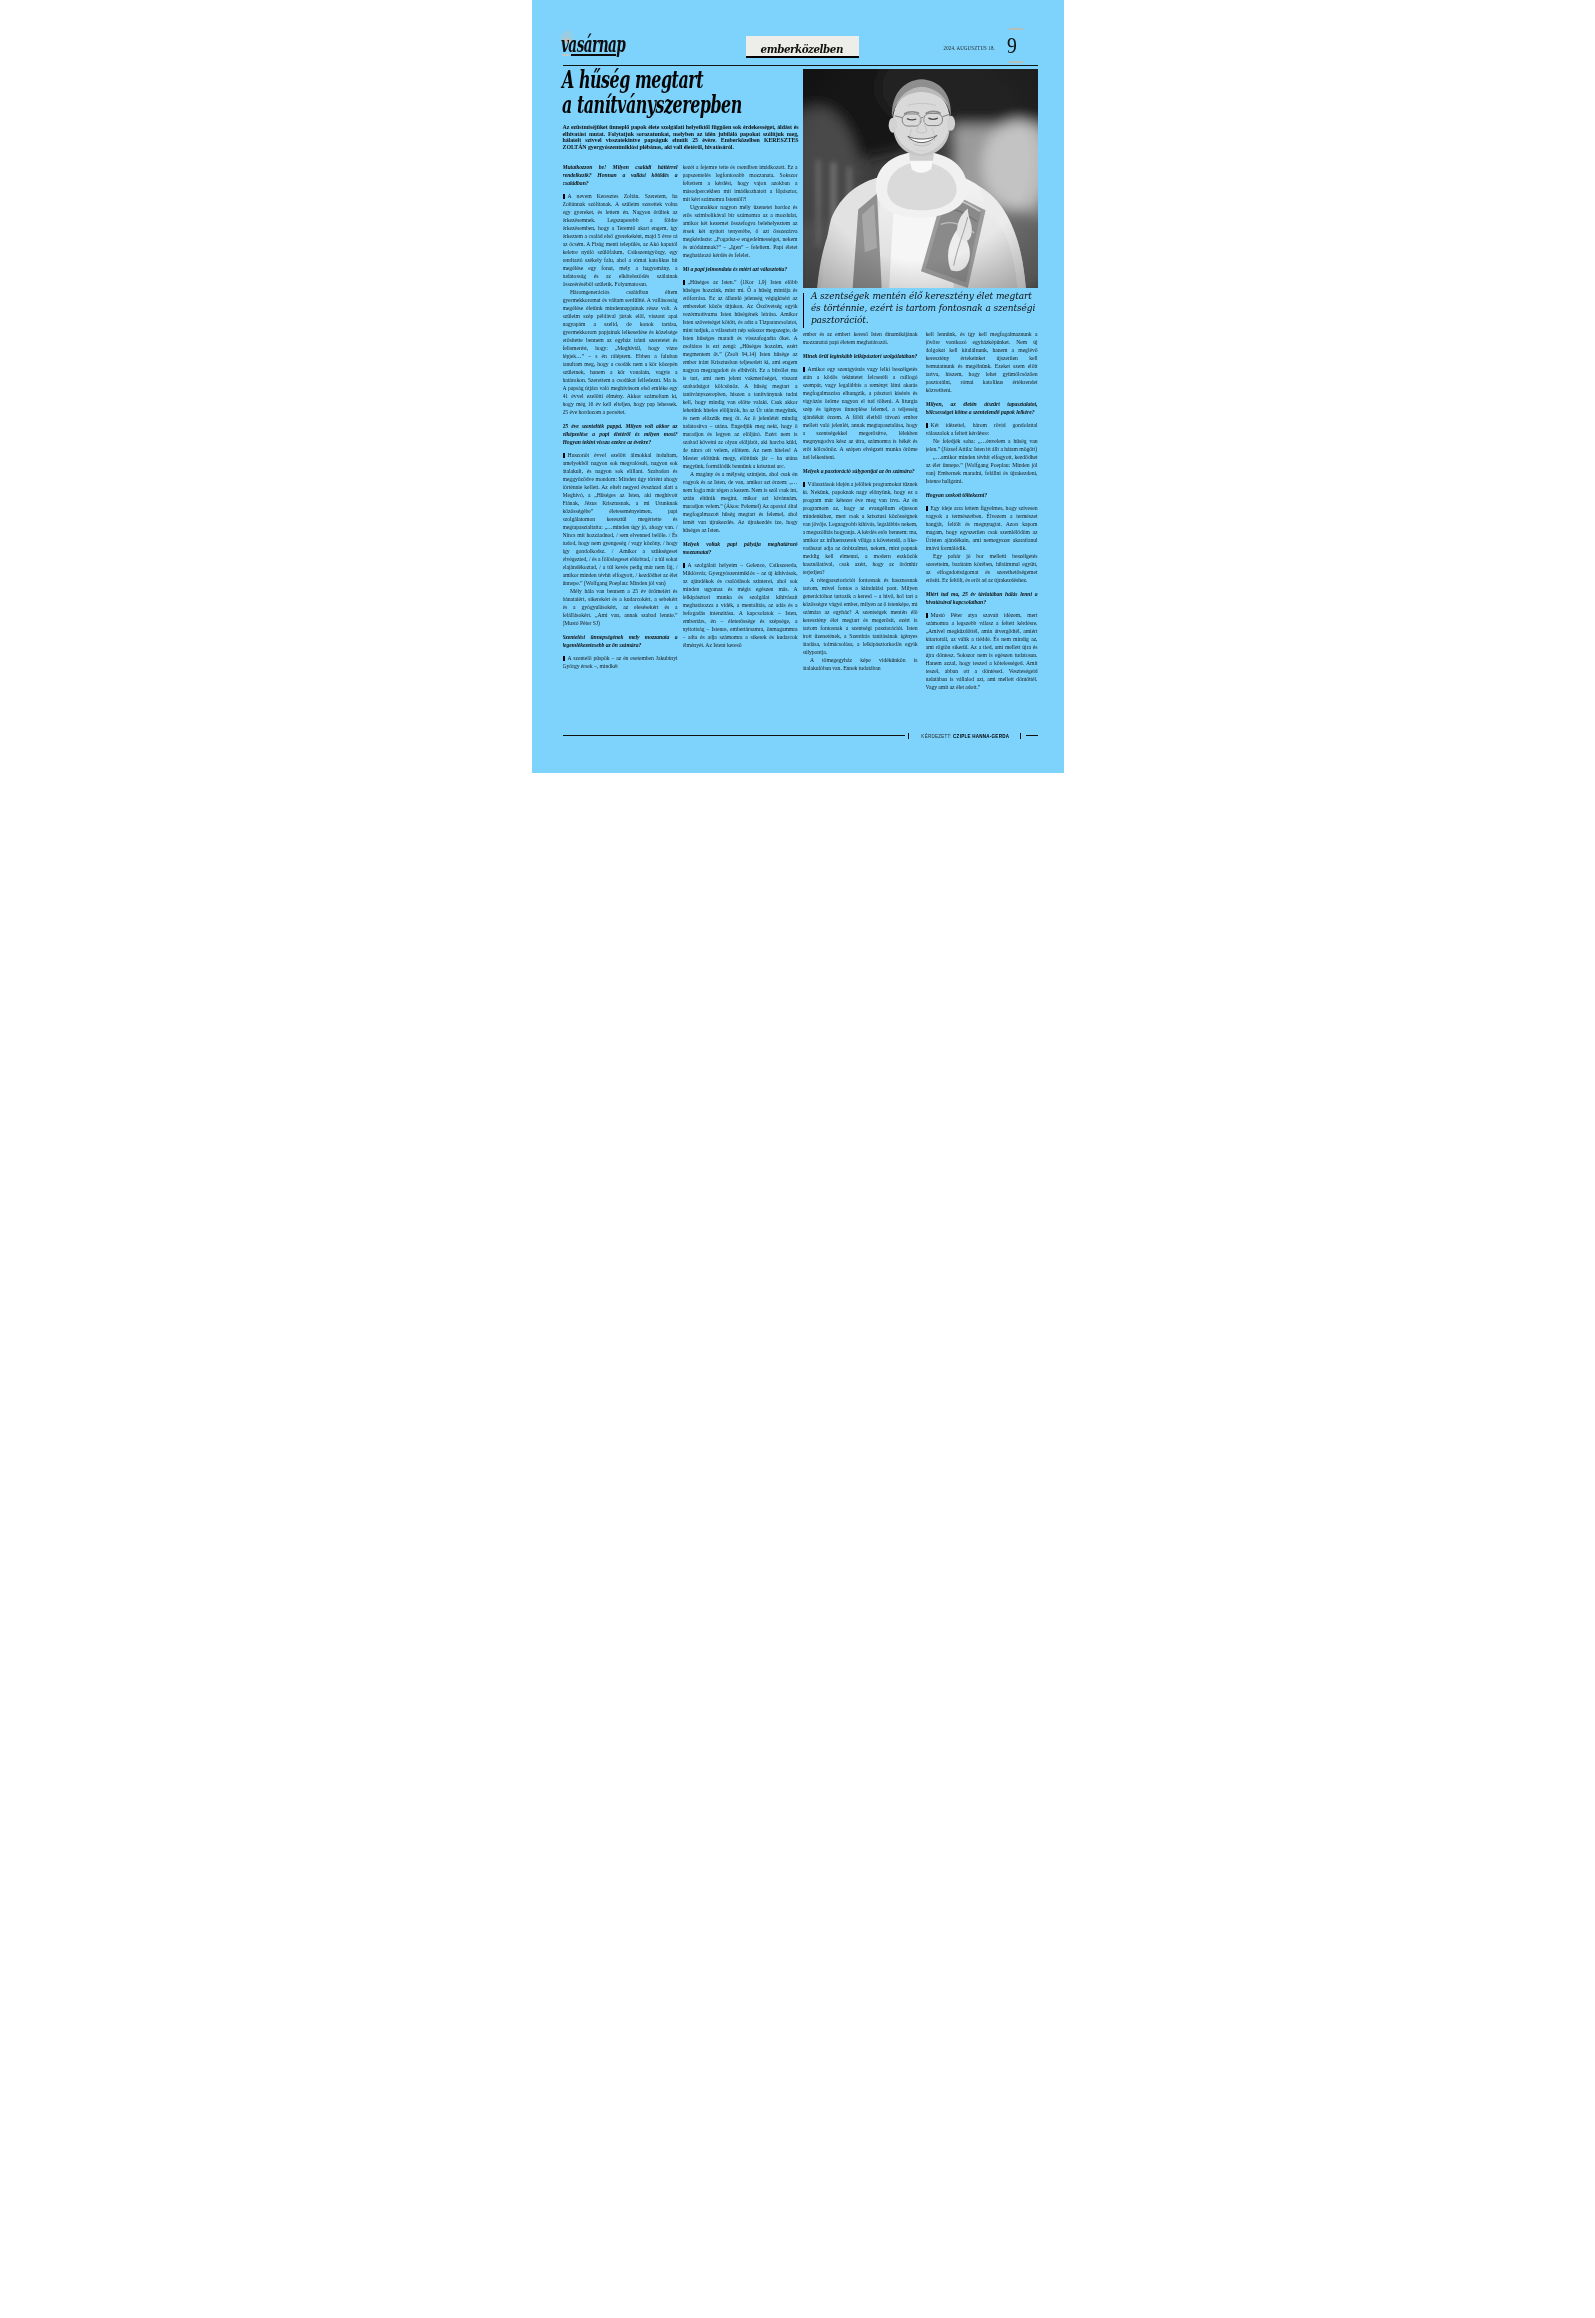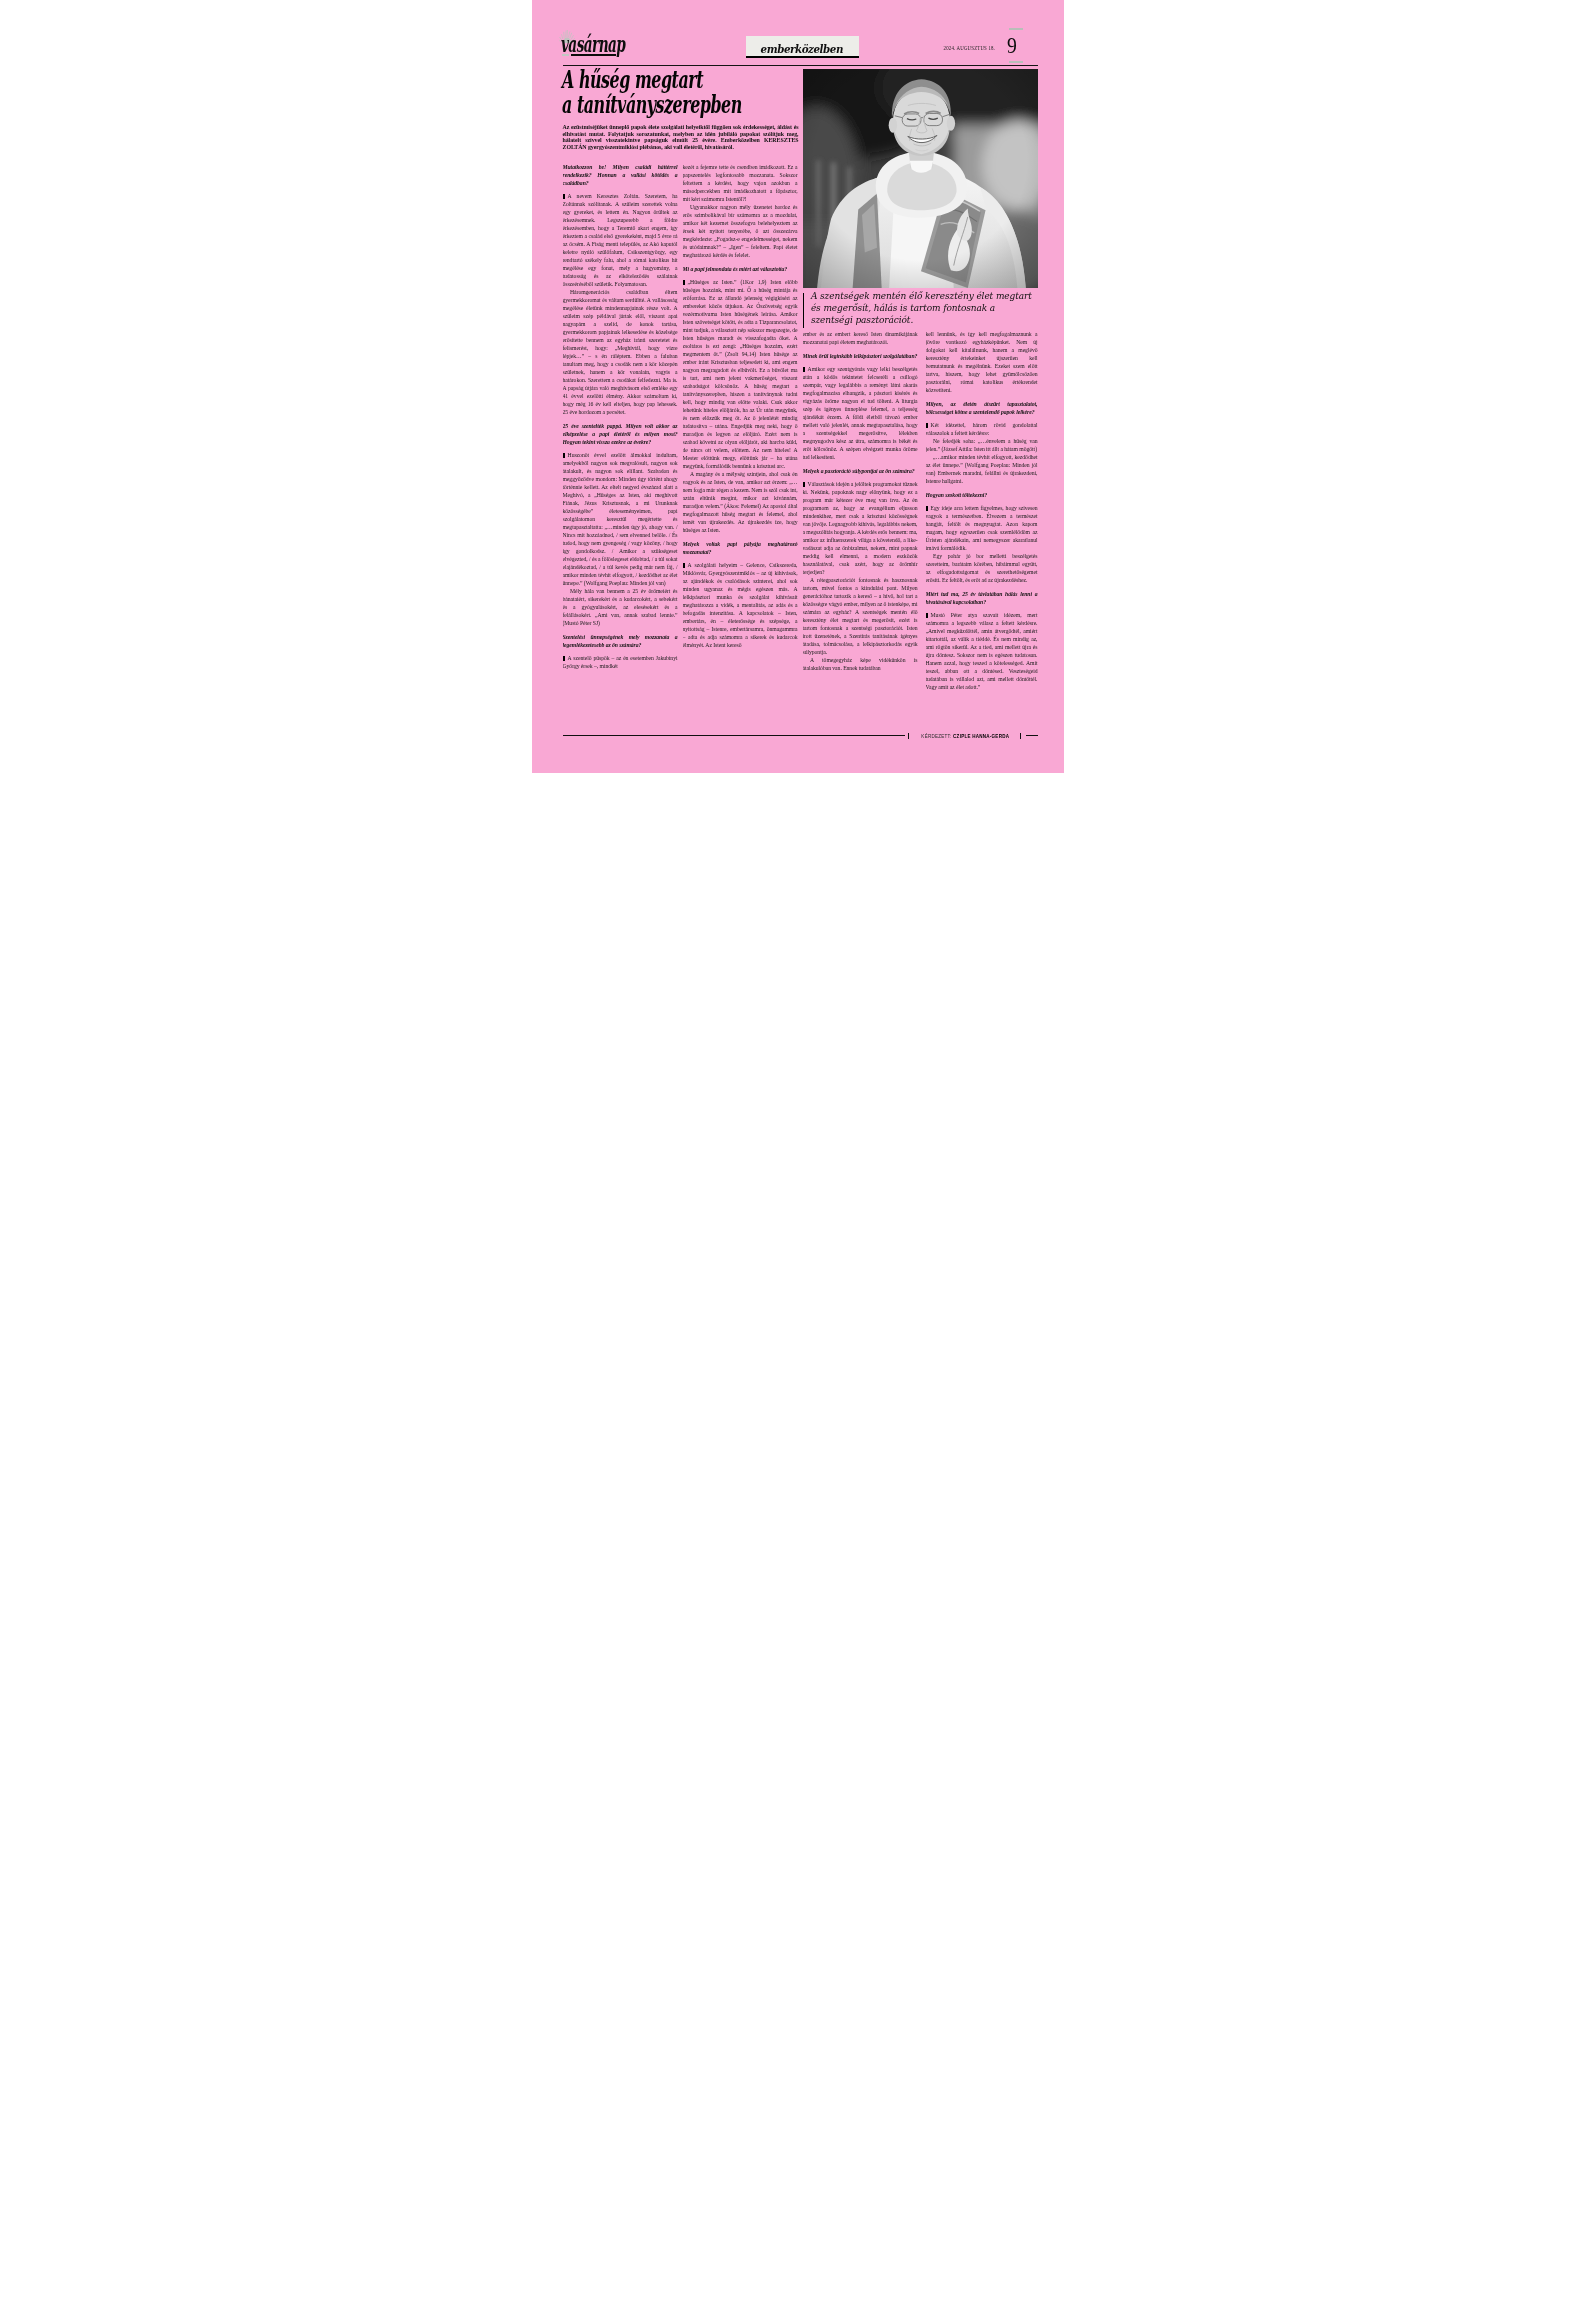--- a/index.html
+++ b/index.html
@@ -1,16 +1,16 @@
 <!DOCTYPE html>
 <html lang="hu" style="font-size:7.5px"><head>
 <meta charset="utf-8">
 <style>
   html,body{margin:0;padding:0;background:#ffffff;}
-  .page{position:relative;width:532px;height:773px;background:#f9a8d4;margin:0 auto;overflow:hidden;
+  .page{position:relative;width:532px;height:773px;background:#7dd3fc;margin:0 auto;overflow:hidden;
         font-family:"Liberation Serif",serif;color:#1b1b1b;}
   
   .sunburst{position:absolute;left:27px;top:30px;}
   .masthead-word{position:absolute;left:29px;top:33px;display:inline-block;white-space:nowrap;
         font-family:"DejaVu Serif",serif;font-style:italic;font-weight:700;font-size:22px;line-height:22px;
         letter-spacing:-0.9px;transform:scaleX(.62);transform-origin:0 0;color:#0e0e0e;}
   .m-gray{position:absolute;left:30px;top:54px;width:7.5px;height:1.9px;background:#c3c7c3;}
   .m-black{position:absolute;left:39px;top:54px;width:45px;height:2.3px;background:#0b0b0b;}
   .section-box{position:absolute;left:214px;top:36px;width:113px;height:20px;background:#ededE9;
         display:flex;align-items:flex-end;justify-content:center;}
@@ -180,21 +180,21 @@
           <path d="M236,160 C248,166 262,166 274,158" stroke="#bdbdbd" stroke-width="2" fill="none"></path>
           <path d="M240,172 C248,176 260,176 268,172" stroke="#cccccc" stroke-width="1.6" fill="none"></path>
         </g>
       </g>
       <rect width="502" height="468" fill="url(#vig)"></rect>
     </svg>
   </div>
 
   <figure class="pullquote">
     <div class="pq-bar"></div>
-    <blockquote>A szentségek mentén élő keresztény élet megtart és megerősít, hálás is tartom fontosnak a szentségi pasztorációt.</blockquote>
+    <blockquote>A szentségek mentén élő keresztény élet megtart és történnie, ezért is tartom fontosnak a szentségi pasztorációt.</blockquote>
   </figure>
 
   <section class="col" id="col1">
     <p class="q">Mutatkozzon be! Milyen családi háttérrel rendelkezik? Honnan a vallási kötődés a családban?</p>
     <p class="a">A nevem Keresztes Zoltán. Szeretem, ha Zoltánnak szólítanak. A szüleim szerettek volna egy gyereket, és lettem én. Nagyon örültek az érkezésemnek. Legszuperebb a földre érkezésemben, hogy a Teremtő akart engem, így érkeztem a család első gyerekeként, majd 5 évre rá az öcsém. A Fiság menti település, az Akó kaputól keletre nyúló szülőfalum, Csíkszentgyörgy, egy rendtartó székely falu, ahol a római katolikus hit megélése egy fonat, mely a hagyomány, a tudatosság és az elköteleződés szálainak összeéréséből születik. Folyamatosan.</p>
     <p class="pi">Háromgenerációs családban éltem gyermekkoromat és váltam serdültté. A vallásosság megélése életünk mindennapjainak része volt. A szüleim szép példával jártak elől, viszont apai nagyapám a szelíd, de konok tartása, gyermekkorom papjainak lelkesedése és közelsége erősítette bennem az egyház iránti szeretetet és felismerést, hogy: „Meghívtál, hogy vízre lépjek…” – s én ráléptem. Ebben a faluban tanultam meg, hogy a csodák nem a kör közepén születnek, hanem a kör vonalain, vagyis a határokon. Szerettem a csodákat felfedezni. Ma is. A papság útjára való meghívásom első emléke egy 41 évvel ezelőtti élmény. Akkor számoltam ki, hogy még 16 év kell elteljen, hogy pap lehessek. 25 éve hordozom a pecsétet.</p>
     <p class="q">25 éve szentelték pappá. Milyen volt akkor az elképzelése a papi életéről és milyen most? Hogyan tekint vissza ezekre az évekre?</p>
     <p class="a">Huszonöt évvel ezelőtt álmokkal indultam, amelyekből nagyon sok megvalósult, nagyon sok átalakult, és nagyon sok elillant. Szabadon és meggyőződve mondom: Minden úgy történt ahogy történnie kellett. Az eltelt negyed évszázad alatt a Meghívó, a „Hűséges az Isten, aki meghívott Fiának, Jézus Krisztusnak, a mi Urunknak közösségébe” életeseményeimen, papi szolgálatomon keresztül megértette és megtapasztaltatta: „…minden úgy jó, ahogy van. / Nincs mit hozzáadnod, / sem elvenned belőle. / És tudod, hogy nem gyengeség / vagy közöny, / hogy így gondolkodsz. / Amikor a szükségeset elvégezted, / és a fölöslegeset eldobtad, / a túl sokat elajándékoztad, / a túl kevés pedig már nem fáj, / amikor minden tévhit elfogyott, / kezdődhet az élet ünnepe.” (Wolfgang Poeplau: Minden jól van)</p>
     <p class="pi">Mély hála van bennem a 25 év örömeiért és bánataiért, sikerekért és a kudarcokért, a sebekért és a gyógyulásokért, az elesésekért és a felállásokért. „Ami van, annak szabad lennie.” (Mustó Péter SJ)</p>
     <p class="q">Szentelési ünnepségének mely mozzanata a legemlékezetesebb az ön számára?</p>

